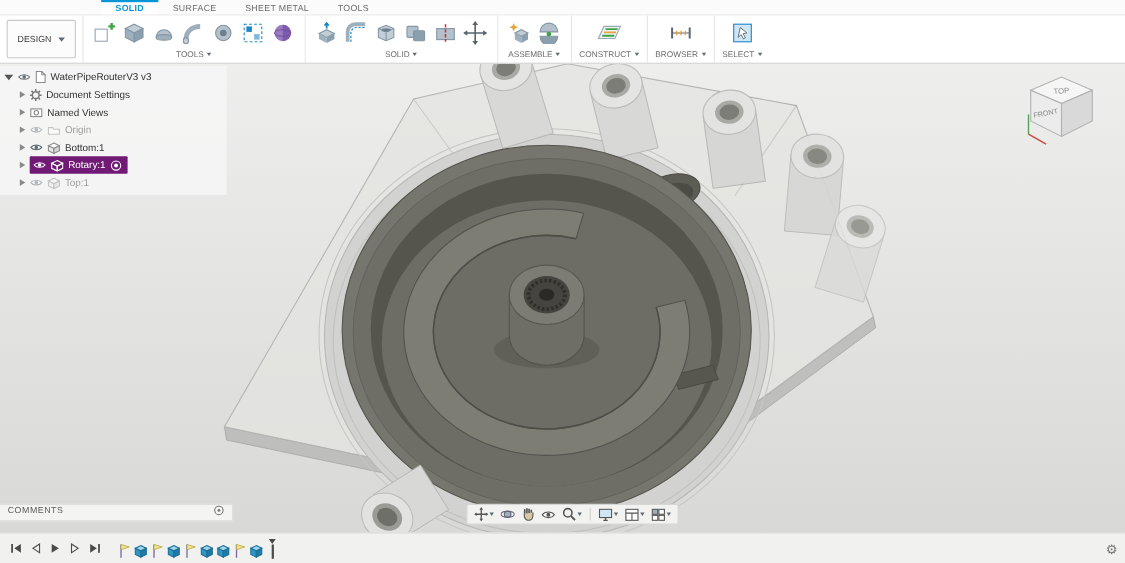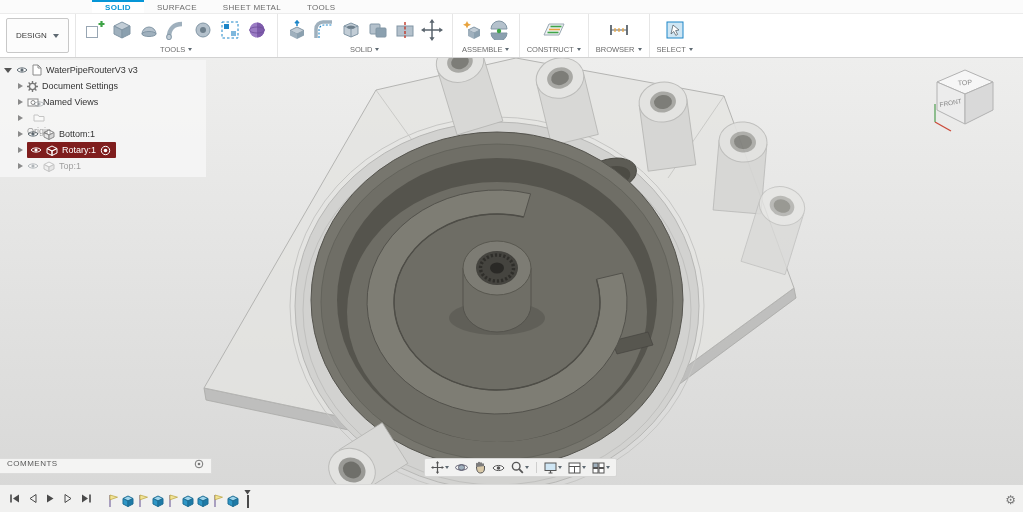--- a/index.html
+++ b/index.html
@@ -36,21 +36,21 @@
     gap:6px;padding:0 6px;border-bottom:1px solid #ddd;}
   .browser-title{font-size:8px;color:#666;letter-spacing:.6px;flex:1;}
   .tree{padding:2px 0 3px;}
   .trow{display:flex;align-items:center;height:16px;gap:4px;padding-left:4px;}
   .trow .ind{width:10px;flex:none;}
   .tri{width:0;height:0;border-top:3.5px solid transparent;border-bottom:3.5px solid transparent;
     border-left:5px solid #8a8a8a;flex:none;}
   .tri.exp{border-left:4px solid transparent;border-right:4px solid transparent;
     border-top:5px solid #555;border-bottom:none;}
   .dim{opacity:.45;}
-  .sel-wrap{display:flex;align-items:center;gap:4px;background:#7f1d1d;color:#fff;
+  .sel-wrap{display:flex;align-items:center;gap:4px;background:#701a75;color:#fff;
     padding:1px 5px 1px 3px;border-radius:1px;height:14px;}
   .tlabel{white-space:nowrap;}
   
   .viewcube{position:absolute;right:14px;top:60px;z-index:4;}
   
   .comments-bar{position:absolute;left:0;top:458px;width:212px;height:16px;z-index:5;
     background:#f4f4f3;border:1px solid #dcdcdb;border-left:none;display:flex;align-items:flex-start;
     padding:0 7px;gap:6px;box-sizing:border-box;}
   .comments-title{font-size:8px;color:#595959;letter-spacing:.5px;flex:1;}
   .nav-toolbar{position:absolute;left:424px;top:458px;height:17px;z-index:5;background:#f2f2f1;
@@ -397,21 +397,21 @@
       <svg width="12" height="10">
           <rect x="1" y="2" width="10" height="7" fill="#fff" stroke="#8a8a8a"></rect>
           <circle cx="6" cy="5.5" r="2" fill="none" stroke="#8a8a8a"></circle>
         </svg>
       <span class="tlabel">Named Views</span>
     </div>
 
     <div class="trow">
       <span class="ind"></span>
       <i class="tri"></i>
-      <span class="dim" style="display:flex;align-items:center;gap:4px;flex-direction:column;">
+      <span class="dim" style="display:flex;align-items:center;gap:4px;">
         <svg width="12" height="8">
             <path d="M1 4c2-2.8 8-2.8 10 0-2 2.8-8 2.8-10 0z" fill="#fff" stroke="#5f6a72"></path>
             <circle cx="6" cy="4" r="1.6" fill="#5f6a72"></circle>
           </svg>
         <svg width="12" height="10">
             <path d="M1 3h4l1 1.5h5V9H1z" fill="#fff" stroke="#8a8a8a"></path>
           </svg>
         <span class="tlabel">Origin</span>
       </span>
     </div>

